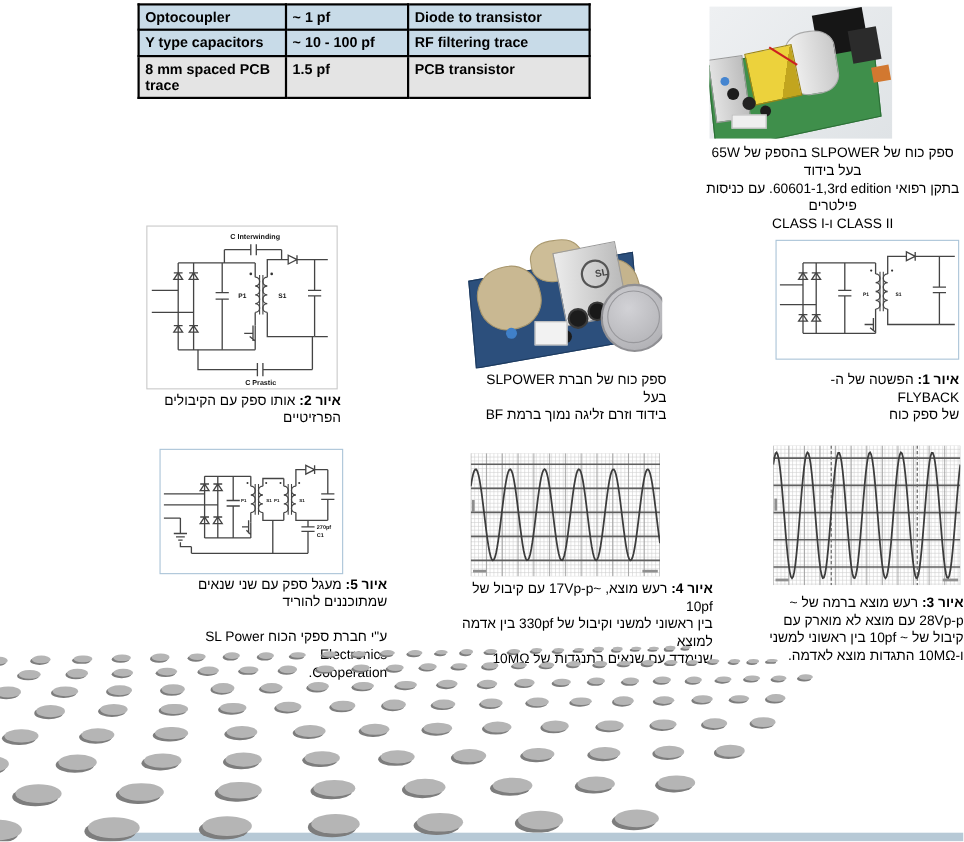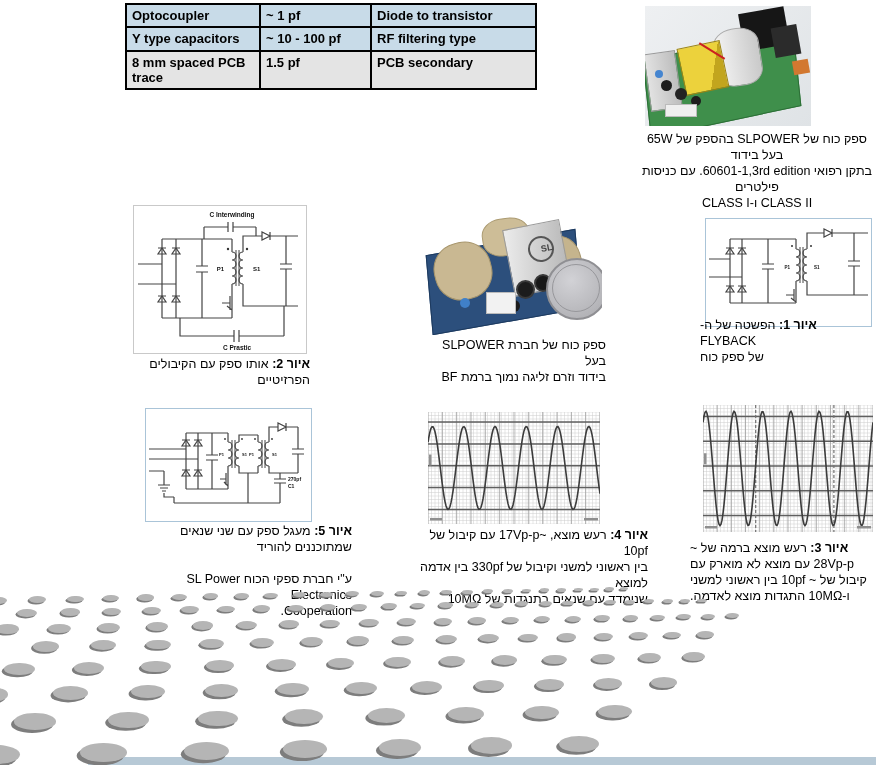--- a/index.html
+++ b/index.html
@@ -52,26 +52,26 @@
       </colgroup>
     <tbody>
         <tr class="rb">
       <td>Optocoupler</td>
       <td>~ 1 pf</td>
       <td>Diode to transistor</td>
     </tr>
     <tr class="rb">
       <td>Y type capacitors</td>
       <td>~ 10 - 100 pf</td>
-      <td>RF filtering type</td>
+      <td>RF filtering trace</td>
     </tr>
     <tr class="rg">
       <td>8 mm spaced PCB trace</td>
       <td>1.5 pf</td>
-      <td>PCB secondary</td>
+      <td>PCB transistor</td>
     </tr>
   </tbody>
     </table>
 
 
   <div class="photo" style="left:645px;top:6px;width:166px;height:120px;background:linear-gradient(135deg,#eef0f2,#dfe3e6);">
     <div style="left:0px;top:38px;width:152px;height:76px;background:#3f8f4b;transform:rotate(-12deg) skewX(-6deg);border:1px solid #2c6e36;"></div>
     <div style="left:96px;top:4px;width:46px;height:38px;background:#161616;transform:rotate(-10deg);"></div>
     <div style="left:128px;top:20px;width:26px;height:30px;background:#2b2b2b;transform:rotate(-10deg);"></div>
     <div style="left:70px;top:22px;width:44px;height:56px;background:linear-gradient(90deg,#f4f4f4,#c9c9c9);border-radius:45% 45% 40% 40%/28%;transform:rotate(-9deg);border:1px solid #aaa;"></div>
@@ -154,21 +154,21 @@
       <path class="wire" d="M101,30 a4,4 0 0 0 0,8 a4,4 0 0 0 0,8 a4,4 0 0 0 0,8 a4,4 0 0 0 0,8 M101,30 V14 H118 M101,62 V76 H148"></path>
       <path class="wire" d="M118,10 V18 L126,14 Z M126,10 V18 M126,14 H148 M148,14 V42 M142,42 H154 M142,47 H154 M148,47 V76 M148,14 H162 M148,76 H162"></path>
       <path class="wire" d="M90,72 V84 M88,70 V82 M80,76 H88 M85,79 L90,83"></path>
       <circle cx="86" cy="27" r="1" fill="#333"></circle>
       <circle cx="105" cy="27" r="1" fill="#333"></circle>
       <text x="84" y="50" class="svgt" font-size="4.5" text-anchor="end">P1</text>
       <text x="108" y="50" class="svgt" font-size="4.5">S1</text>
     </svg>
   </div>
 
-  <div class="cap" dir="rtl" style="left:700px;top:317px;width:172px;text-align:left;">
+  <div class="cap" dir="rtl" style="left:700px;top:337px;width:172px;text-align:right;">
     <b>איור 1:</b>
     <span>הפשטה של ה-FLYBACK</span><br>
     <span>של ספק כוח</span>
   </div>
 
   <div class="figbox b-blue" style="left:145px;top:408px;width:165px;height:112px;">
     <svg viewBox="0 0 165 112">
       <path class="wire" d="M3,40 H40 M3,50 H52 M40,24 V80 M52,24 V80 M40,24 H82 M40,80 H82"></path>
       <path class="wire" d="M36,37 L44,37 L40,31 Z M36,31 H44  M48,37 L56,37 L52,31 Z M48,31 H56
                            M36,67 L44,67 L40,61 Z M36,61 H44  M48,67 L56,67 L52,61 Z M48,61 H56"></path>
@@ -425,21 +425,21 @@
         <line x1="0" y1="85.725" x2="170" y2="85.725" stroke="#5f5f5f" stroke-width="1.5"></line>
         <line x1="0" y1="110.49" x2="170" y2="110.49" stroke="#5f5f5f" stroke-width="1.5"></line>
         <line x1="52.7" y1="0" x2="52.7" y2="127" stroke="#707070" stroke-width="1.2" stroke-dasharray="3,2"></line>
         <line x1="130.9" y1="0" x2="130.9" y2="127" stroke="#707070" stroke-width="1.2" stroke-dasharray="3,2"></line>
         <path d="M0.0,17.32L1.0,11.05L2.0,7.34L3.0,6.39L4.0,8.23L5.0,12.78L6.0,19.81L7.0,28.98L8.0,39.85L9.0,51.87L10.0,64.46L11.0,77.00L12.0,88.89L13.0,99.53L14.0,108.40L15.0,115.08L16.0,119.23L17.0,120.65L18.0,119.27L19.0,115.16L20.0,108.52L21.0,99.68L22.0,89.06L23.0,77.19L24.0,64.65L25.0,52.06L26.0,40.02L27.0,29.14L28.0,19.93L29.0,12.87L30.0,8.28L31.0,6.39L32.0,7.31L33.0,10.97L34.0,17.21L35.0,25.71L36.0,36.07L37.0,47.77L38.0,60.24L39.0,72.87L40.0,85.04L41.0,96.15L42.0,105.67L43.0,113.12L44.0,118.14L45.0,120.49L46.0,120.04L47.0,116.83L48.0,111.00L49.0,102.85L50.0,92.77L51.0,81.25L52.0,68.87L53.0,56.22L54.0,43.93L55.0,32.60L56.0,22.78L57.0,14.96L58.0,9.51L59.0,6.71L60.0,6.69L61.0,9.45L62.0,14.86L63.0,22.65L64.0,32.44L65.0,43.75L66.0,56.03L67.0,68.68L68.0,81.07L69.0,92.60L70.0,102.71L71.0,110.89L72.0,116.76L73.0,120.01L74.0,120.50L75.0,118.20L76.0,113.22L77.0,105.80L78.0,96.31L79.0,85.22L80.0,73.06L81.0,60.43L82.0,47.95L83.0,36.24L84.0,25.86L85.0,17.32L86.0,11.05L87.0,7.34L88.0,6.39L89.0,8.23L90.0,12.78L91.0,19.81L92.0,28.98L93.0,39.85L94.0,51.87L95.0,64.46L96.0,77.00L97.0,88.89L98.0,99.53L99.0,108.40L100.0,115.08L101.0,119.23L102.0,120.65L103.0,119.27L104.0,115.16L105.0,108.52L106.0,99.68L107.0,89.06L108.0,77.19L109.0,64.65L110.0,52.06L111.0,40.02L112.0,29.14L113.0,19.93L114.0,12.87L115.0,8.28L116.0,6.39L117.0,7.31L118.0,10.97L119.0,17.21L120.0,25.71L121.0,36.07L122.0,47.77L123.0,60.24L124.0,72.87L125.0,85.04L126.0,96.15L127.0,105.67L128.0,113.12L129.0,118.14L130.0,120.49L131.0,120.04L132.0,116.83L133.0,111.00L134.0,102.85L135.0,92.77L136.0,81.25L137.0,68.87L138.0,56.22L139.0,43.93L140.0,32.60L141.0,22.78L142.0,14.96L143.0,9.51L144.0,6.71L145.0,6.69L146.0,9.45L147.0,14.86L148.0,22.65L149.0,32.44L150.0,43.75L151.0,56.03L152.0,68.68L153.0,81.07L154.0,92.60L155.0,102.71L156.0,110.89L157.0,116.76L158.0,120.01L159.0,120.50L160.0,118.20L161.0,113.22L162.0,105.80L163.0,96.31L164.0,85.22L165.0,73.06L166.0,60.43L167.0,47.95L168.0,36.24L169.0,25.86L170.0,17.32" fill="none" stroke="#3c3c3c" stroke-width="1.6"></path>
         <rect x="2" y="121" width="12" height="2.5" fill="#8f8f8f"></rect>
         <rect x="154" y="121" width="14" height="2.5" fill="#8f8f8f"></rect>
         <rect x="1" y="48.26" width="2.5" height="11" fill="#8f8f8f"></rect>
       </svg></div>
 
-  <div class="cap" dir="rtl" style="left:690px;top:540px;width:186px;text-align:left;">
+  <div class="cap" dir="rtl" style="left:690px;top:540px;width:186px;text-align:right;">
     <b>איור 3:</b>
     <span>רעש מוצא ברמה של ~</span><br>
     <span>28Vp-p עם מוצא לא מוארק עם</span><br>
     <span>קיבול של ~ 10pf בין ראשוני למשני</span><br>
     <span>ו-10MΩ התגדות מוצא לאדמה.</span>
   </div>
 
   <div class="bottom-bar" style="left:88px;top:757px;width:788px;height:8px;"></div>
   <div id="dots">
       <div class="dot" style="left: -28px; top: 744.9px; width: 48px; height: 19.2px; box-shadow: rgb(125, 125, 125) -3.4px 3.4px 0px;"></div>

